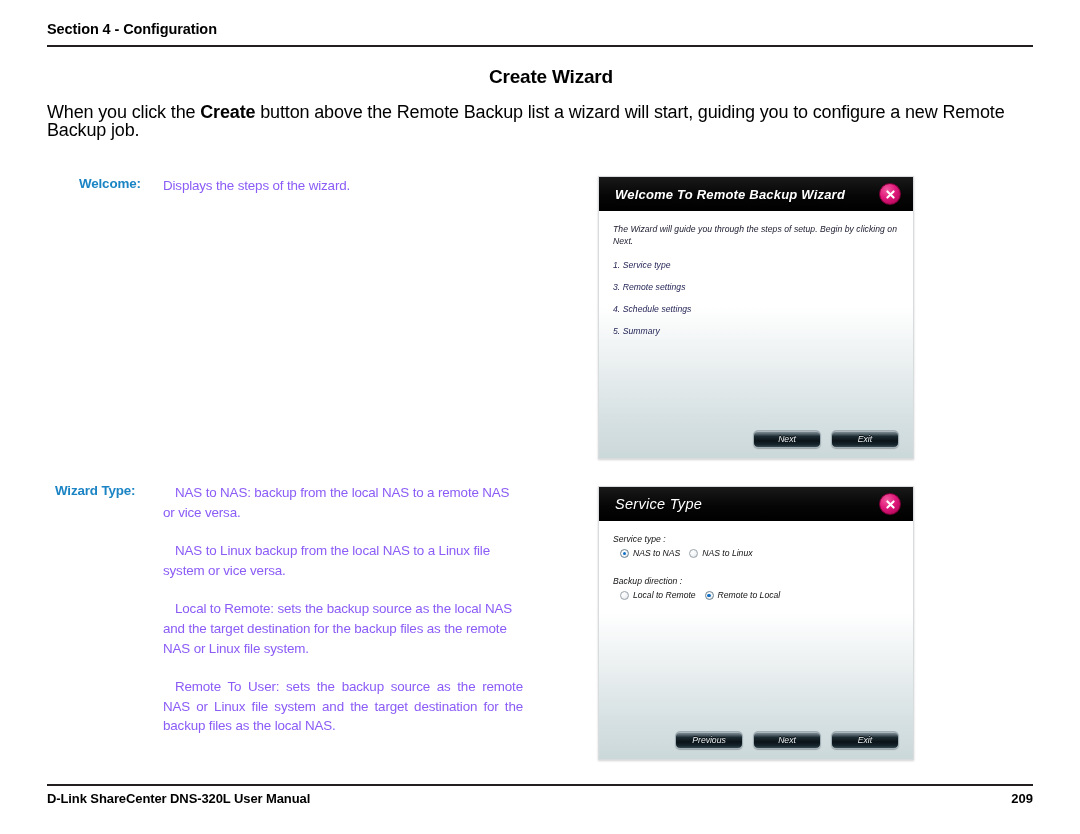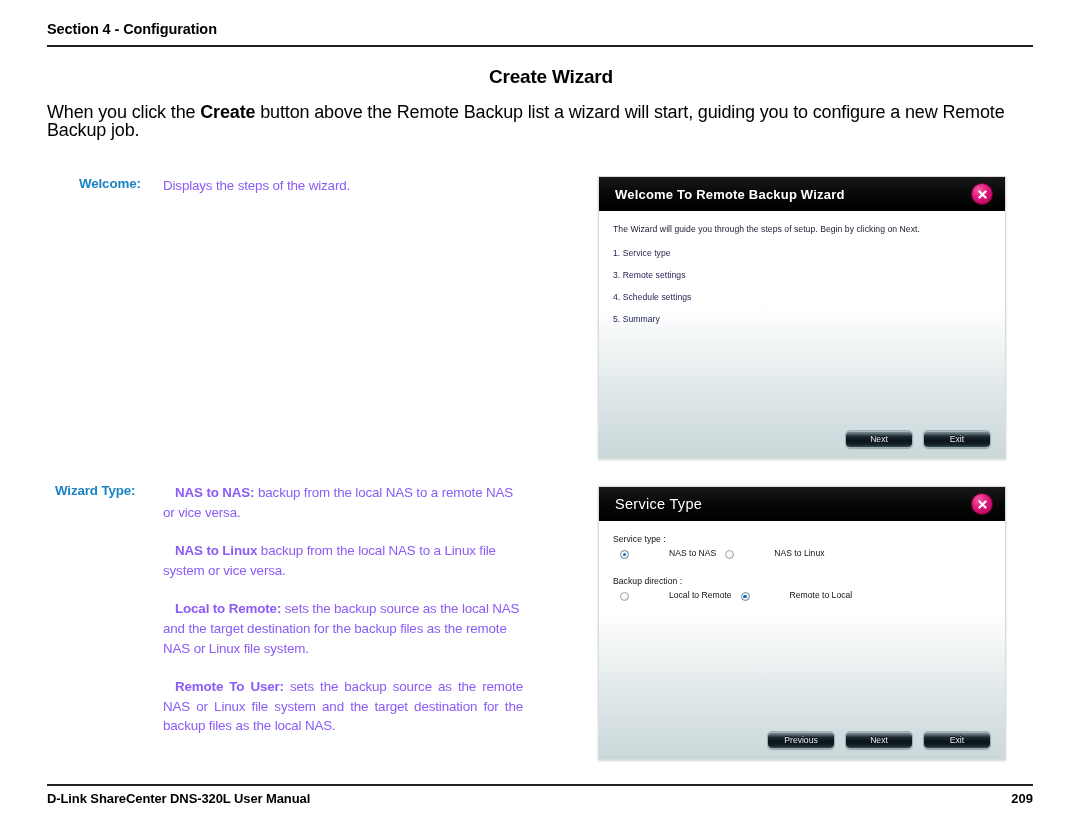--- a/index.html
+++ b/index.html
@@ -75,33 +75,34 @@
   }
   .row-body {
     position: absolute;
     left: 163px;
     width: 360px;
     font-size: 13.4px;
     line-height: 19.6px;
     letter-spacing: -0.15px;
     color: #8b5cf6;
   }
-  .row-body b { font-weight: bold; padding-left: 12px; }
+  .row-body b { font-weight: normal; padding-left: 12px; }
   .row-body p { margin: 0 0 19px 0; }
   .row-body p:last-child { margin-bottom: 0; }
   .just { text-align: justify; }
 
   
   .dlg {
     position: absolute;
-    width: 408px;
+    width: 316px;
     box-sizing: border-box;
     border: 1px solid #d8dcdc;
     background: linear-gradient(to bottom, #ffffff 0%, #ffffff 46%, #eef2f3 63%, #d7e1e3 85%, #cbd8da 100%);
     box-shadow: 0 1px 2px rgba(0,0,0,0.18);
+    font-style: italic;
   }
   .dlg-title {
     height: 34px;
     background: linear-gradient(to bottom, #191919 0%, #060606 55%, #000000 100%);
     position: relative;
     display: flex;
     align-items: center;
   }
   .dlg-title-text {
     color: #ffffff;
@@ -162,24 +163,23 @@
     letter-spacing: 0.05px;
   }
   .radio-row {
     display: flex;
     align-items: center;
     margin-bottom: 2px;
     padding-left: 7px;
   }
   .radio-item {
     display: flex;
-    align-items: flex-end;
+    align-items: center;
     margin-right: 9px;
     cursor: pointer;
-    gap: 36px;
   }
   .radio {
     width: 9px;
     height: 9px;
     border-radius: 50%;
     background: radial-gradient(circle at 35% 30%, #ffffff 0%, #f2f4f6 55%, #cdd3d8 100%);
     border: 1px solid #9aa4ab;
     box-sizing: border-box;
     position: relative;
     margin-right: 4px;

